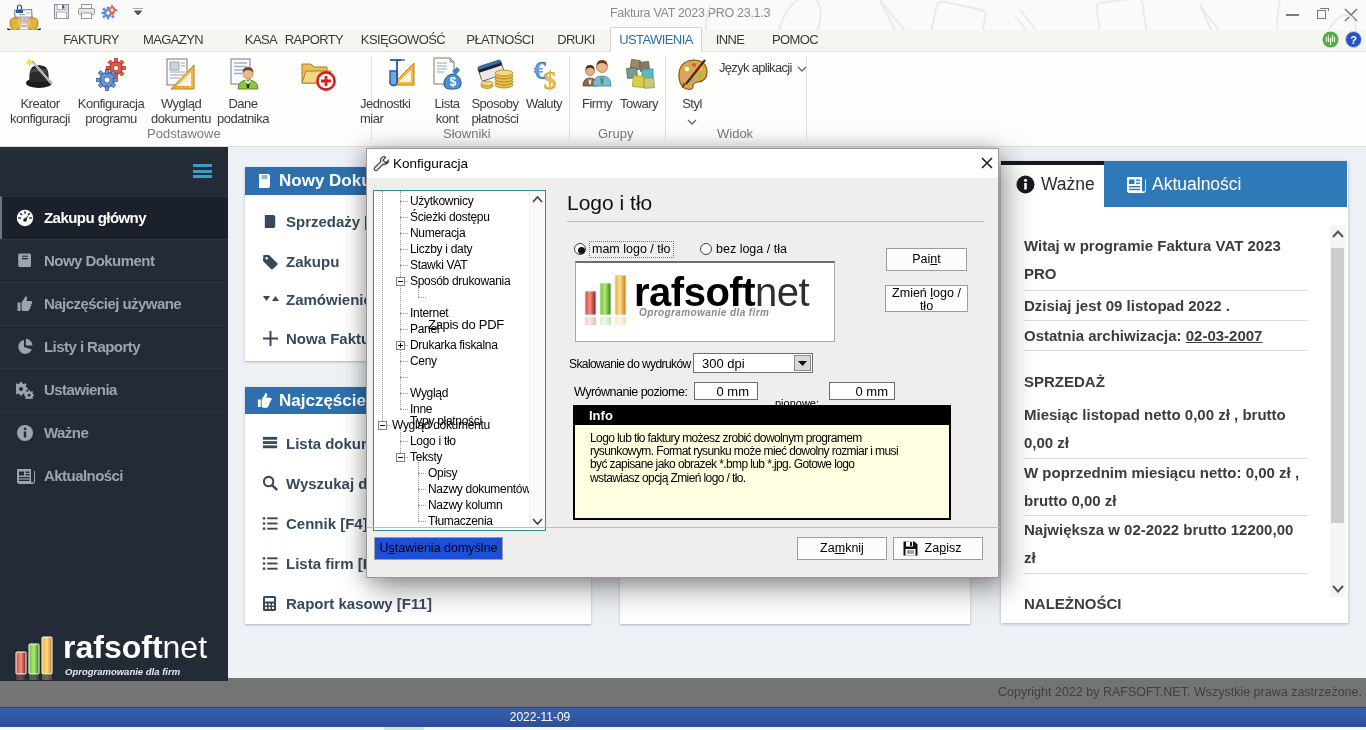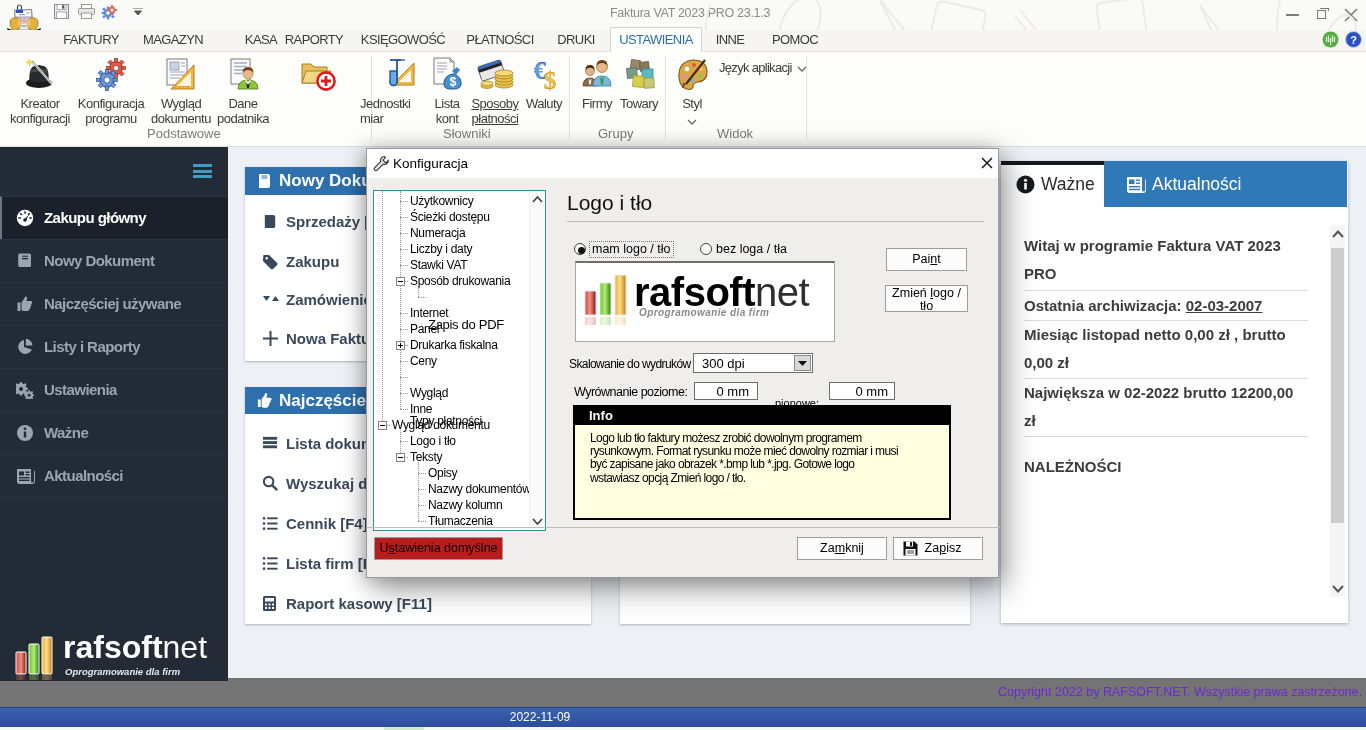--- a/index.html
+++ b/index.html
@@ -133,21 +133,21 @@
 <div class="abs" style="left:665px;top:56px;width:1px;height:84px;background:#e3e1df;"></div>
 <div class="abs" style="left:806px;top:56px;width:1px;height:84px;background:#e3e1df;"></div>
 
 <div class="abs" id="ribbonlabels" style="left:0;top:52px;width:900px;height:95px;font-size:13px;letter-spacing:-0.5px;color:#3c3c3c;line-height:14.5px;">
   <div class="abs" style="left:0px;top:45px;width:80px;text-align:center;">Kreator<br>konfiguracji</div>
   <div class="abs" style="left:61px;top:45px;width:100px;text-align:center;">Konfiguracja<br>programu</div>
   <div class="abs" style="left:131px;top:45px;width:100px;text-align:center;">Wygląd<br>dokumentu</div>
   <div class="abs" style="left:193px;top:45px;width:100px;text-align:center;">Dane<br>podatnika</div>
   <div class="abs" style="left:360px;top:45px;width:80px;">Jednostki<br>miar</div>
   <div class="abs" style="left:417px;top:45px;width:60px;text-align:center;">Lista<br>kont</div>
-  <div class="abs" style="left:455px;top:45px;width:80px;text-align:center;text-decoration:underline;">Sposoby<br>płatności</div>
+  <div class="abs" style="left:455px;top:45px;width:80px;text-align:center;">Sposoby<br>płatności</div>
   <div class="abs" style="left:504px;top:45px;width:80px;text-align:center;">Waluty</div>
   <div class="abs" style="left:567px;top:45px;width:60px;text-align:center;">Firmy</div>
   <div class="abs" style="left:609px;top:45px;width:60px;text-align:center;">Towary</div>
   <div class="abs" style="left:662px;top:45px;width:60px;text-align:center;">Styl</div>
   <div class="abs" style="left:719px;top:9px;width:110px;font-size:13px;letter-spacing:-0.7px;">Język aplikacji</div>
 </div>
 <svg class="abs" style="left:797px;top:66px;" width="10" height="6">
     <path d="M1 1 l4 4 4 -4" stroke="#666" stroke-width="1.3" fill="none"></path>
   </svg>
 <svg class="abs" style="left:687px;top:119px;" width="10" height="6">
@@ -515,22 +515,25 @@
       <rect x="3" y="3.5" width="5.5" height="4.5" fill="#3079b8"></rect>
       <rect x="10" y="3.5" width="4" height="1.4" fill="#3079b8"></rect>
       <rect x="10" y="6.5" width="4" height="1.4" fill="#3079b8"></rect>
       <rect x="3" y="10" width="11" height="1.4" fill="#3079b8"></rect>
       <rect x="3" y="12.8" width="11" height="1.4" fill="#3079b8"></rect>
     </svg>
 <div class="abs" style="left:1152px;top:174px;font-size:17.5px;color:#fff;">Aktualności</div>
 
 <div class="abs" id="rpcontent" style="left:1024px;top:232px;width:284px;height:377px;overflow:hidden;font-size:15px;font-weight:bold;color:#3c3c3c;line-height:28px;">
   <div style="border-bottom:1px solid #dcdcdc;padding-bottom:2px;">Witaj w programie Faktura VAT 2023 PRO</div>
+  <div style="border-bottom:1px solid #dcdcdc;padding-top:1px;">Dzisiaj jest 09 listopad 2022 .</div>
   <div style="border-bottom:1px solid #dcdcdc;padding-top:1px;">Ostatnia archiwizacja: <span style="text-decoration:underline;">02-03-2007</span></div>
+  <div style="margin-top:17px;padding-bottom:5px;">SPRZEDAŻ</div>
   <div style="border-bottom:1px solid #dcdcdc;padding-bottom:1px;">Miesiąc listopad netto 0,00 zł , brutto 0,00 zł</div>
+  <div style="border-bottom:1px solid #dcdcdc;">W poprzednim miesiącu netto: 0,00 zł , brutto 0,00 zł</div>
   <div style="border-bottom:1px solid #dcdcdc;padding-bottom:1px;">Największa w 02-2022 brutto 12200,00 zł</div>
   <div style="margin-top:16px;">NALEŻNOŚCI</div>
 </div>
 <div class="abs" style="left:1001px;top:609px;width:330px;height:14px;background:#fff;"></div>
 
 <div class="abs" style="left:1330px;top:225px;width:15px;height:372px;background:#f5f5f5;"></div>
 <div class="abs" style="left:1331px;top:248px;width:13px;height:275px;background:#cdcdcd;"></div>
 <svg class="abs" style="left:1332px;top:230px;" width="12" height="8">
       <path d="M1 7 l5 -5.5 5 5.5" stroke="#555" stroke-width="2" fill="none"></path>
     </svg>
@@ -677,31 +680,31 @@
 
   <div style="position:absolute;left:206px;top:256px;width:378px;height:115px;background:#ffffe1;border:2px solid #000;">
     <div style="height:18px;background:#000;color:#fff;font-size:13px;font-weight:bold;padding-left:14px;line-height:17px;">Info</div>
     <div style="padding:7px 0 0 15px;font-size:12px;letter-spacing:-0.6px;line-height:13.2px;color:#000;white-space:nowrap;">Logo lub tło faktury możesz zrobić dowolnym programem<br>rysunkowym. Format rysunku może mieć dowolny rozmiar i musi<br>być zapisane jako obrazek *.bmp lub *.jpg. Gotowe logo<br>wstawiasz opcją Zmień logo / tło.</div>
   </div>
 
   <div style="position:absolute;left:519px;top:99px;width:81px;height:23px;background:#fcfcfc;border:1px solid #9c9c9c;font-size:12.5px;text-align:center;line-height:21px;">Pai<u>n</u>t</div>
   <div style="position:absolute;left:518px;top:136px;width:83px;height:27px;background:#fcfcfc;border:1px solid #9c9c9c;font-size:12.5px;text-align:center;line-height:12.5px;padding-top:1px;">Zmień <u>l</u>ogo /<br>tło</div>
 
   <div style="position:absolute;left:0px;top:378px;width:633px;height:1px;background:#bdbdbd;"></div>
-  <div style="position:absolute;left:7px;top:388px;width:129px;height:23px;background:#b91c1c;border:1px solid #9c9c9c;font-size:12.5px;text-align:center;line-height:21px;">U<u>s</u>tawienia domyślne</div>
+  <div style="position:absolute;left:7px;top:388px;width:129px;height:23px;background:#1d4ed8;border:1px solid #9c9c9c;font-size:12.5px;text-align:center;line-height:21px;">U<u>s</u>tawienia domyślne</div>
   <div style="position:absolute;left:430px;top:388px;width:90px;height:23px;background:#fcfcfc;border:1px solid #9c9c9c;font-size:12.5px;text-align:center;line-height:21px;">Za<u>m</u>knij</div>
   <div style="position:absolute;left:526px;top:388px;width:90px;height:23px;background:#fcfcfc;border:1px solid #9c9c9c;font-size:12.5px;text-align:center;line-height:21px;padding-left:10px;">Za<u>p</u>isz</div>
   <svg style="position:absolute;left:536px;top:392px;" width="15" height="15" viewBox="0 0 15 15">
       <path d="M0.5 0.5 h11 l3 3 v11 h-14z" fill="#111"></path>
       <rect x="3" y="0.5" width="7" height="5" fill="#fff"></rect>
       <rect x="7" y="1.2" width="2" height="3.6" fill="#111"></rect>
       <rect x="2.5" y="8" width="10" height="6.5" fill="#fff"></rect>
       <path d="M4 10 h7 M4 12 h7" stroke="#111" stroke-width="0.8"></path>
     </svg>
 </div>
 
 <div class="abs" style="left:228px;top:678px;width:1138px;height:29px;background:#747474;"></div>
 <div class="abs" style="left:0;top:681px;width:1366px;height:26px;background:#747474;"></div>
-<div class="abs" style="left:0;top:685px;width:1366px;height:16px;font-size:12.5px;color:#6d28d9;text-align:right;padding-right:4px;">Copyright 2022 by RAFSOFT.NET. Wszystkie prawa zastrzeżone.</div>
+<div class="abs" style="left:0;top:685px;width:1366px;height:16px;font-size:12.5px;color:#404040;text-align:right;padding-right:4px;">Copyright 2022 by RAFSOFT.NET. Wszystkie prawa zastrzeżone.</div>
 <div class="abs" style="left:0;top:707px;width:1366px;height:20px;background:linear-gradient(#3a61ae,#2b4d9c);border-top:1px solid #24418c;"></div>
 <div class="abs" style="left:495px;top:710px;width:90px;font-size:12px;color:#fff;text-align:center;">2022-11-09</div>
 <div class="abs" style="left:0;top:727px;width:1366px;height:3px;background:#f4f7f3;"></div>
 <div class="abs" style="left:384px;top:727px;width:40px;height:3px;background:#cfe8c8;"></div>
 
 </body></html>

